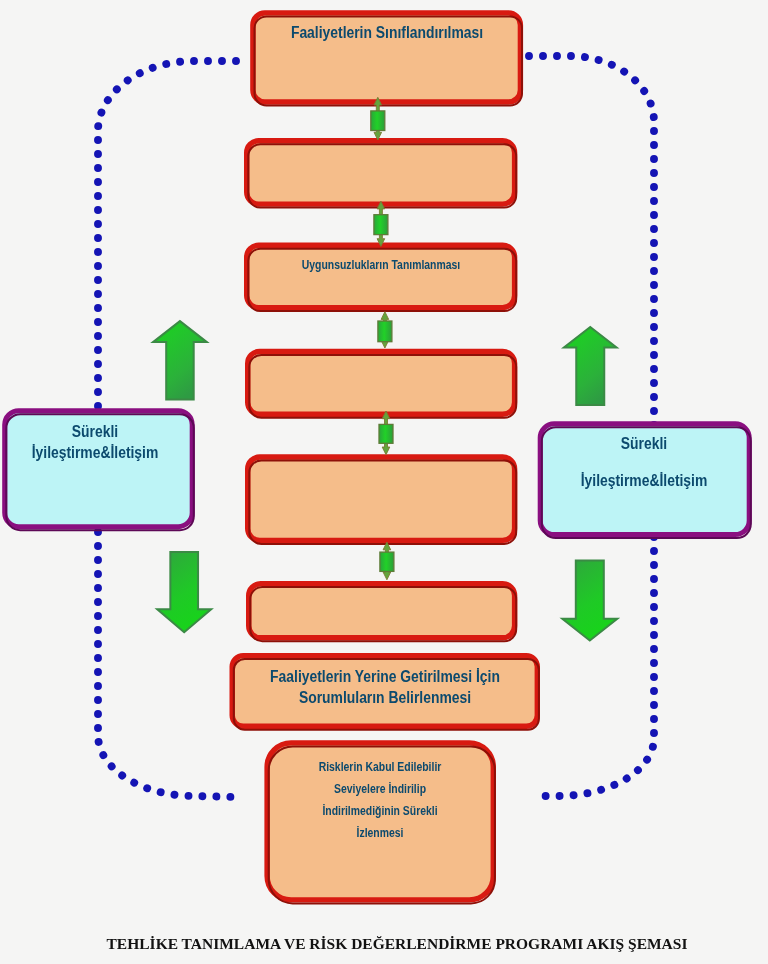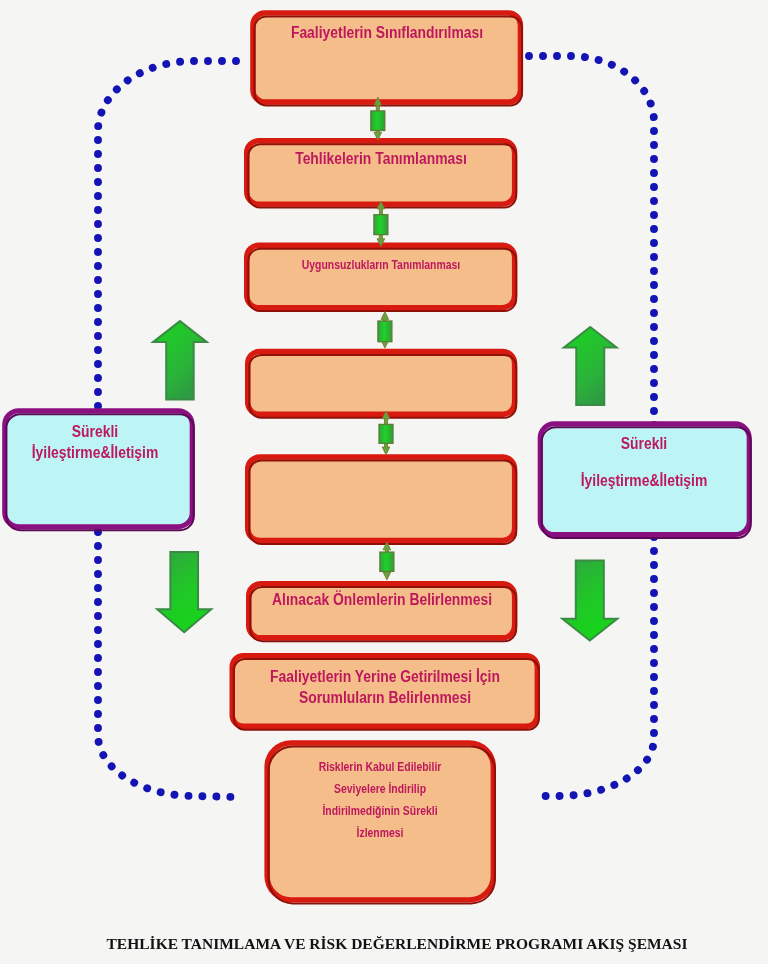--- a/index.html
+++ b/index.html
@@ -3,21 +3,21 @@
 <meta charset="utf-8">
 <title>Tehlike Tanimlama ve Risk Degerlendirme Programi Akis Semasi</title>
 <style>
   html,body{margin:0;padding:0;}
   body{width:768px;height:964px;background:#f5f5f4;overflow:hidden;
        font-family:"Liberation Sans",sans-serif;position:relative;}
   #stage{position:absolute;left:0;top:0;width:768px;height:964px;}
   svg#chart{position:absolute;left:0;top:0;width:768px;height:964px;}
   #labels{position:absolute;left:0;top:0;width:768px;height:964px;}
   .node-label{position:absolute;text-align:center;font-weight:bold;
-      color:#be185d;pointer-events:none;}
+      color:#0c4a6e;pointer-events:none;}
   .node-label span{display:block;white-space:nowrap;
       transform:scaleX(0.868);transform-origin:50% 50%;}
   #chart-title{position:absolute;left:13px;top:932.6px;width:768px;
       text-align:center;font-family:"Liberation Serif",serif;font-weight:bold;
       font-size:15.5px;line-height:22px;color:#121212;}
 </style>
 </head>
 <body>
 
 <div id="stage">
@@ -125,28 +125,22 @@
     <path d="M 590.25 327.0 L 616.6 347.5 L 604.25 347.5 L 604.25 405.0 L 576.25 405.0 L 576.25 347.5 L 563.9 347.5 Z" fill="url(#gArrUp)" stroke="#3b8a45" stroke-width="2" stroke-linejoin="miter"></path>
     <path d="M 184.2 632.2 L 157.2 609.2 L 170.35 609.2 L 170.35 552.0 L 198.05 552.0 L 198.05 609.2 L 211.2 609.2 Z" fill="url(#gArrDn)" stroke="#3b8a45" stroke-width="2" stroke-linejoin="miter"></path>
     <path d="M 589.8 640.5 L 562.3 618.8 L 575.8 618.8 L 575.8 560.5 L 603.8 560.5 L 603.8 618.8 L 617.3 618.8 Z" fill="url(#gArrDn)" stroke="#3b8a45" stroke-width="2" stroke-linejoin="miter"></path>
   </g>
 </svg>
 
 <div id="labels">
   <div class="node-label" style="left:186.65px;top:21.8px;width:400px;font-size:16px;line-height:22.3px">
     <span>Faaliyetlerin Sınıflandırılması</span>
   </div>
-  <div class="node-label" style="left:180.65px;top:147.6px;width:400px;font-size:16px;line-height:22.3px">
-    <span>Tehlikelerin Tanımlanması</span>
-  </div>
   <div class="node-label" style="left:180.65px;top:254.2px;width:400px;font-size:12px;line-height:22.3px">
     <span>Uygunsuzlukların Tanımlanması</span>
-  </div>
-  <div class="node-label" style="left:181.65px;top:589.2px;width:400px;font-size:16px;line-height:22.3px">
-    <span>Alınacak Önlemlerin Belirlenmesi</span>
   </div>
   <div class="node-label" style="left:184.75px;top:665.6px;width:400px;font-size:16px;line-height:21.4px">
     <span>Faaliyetlerin Yerine Getirilmesi İçin</span>
     <span>Sorumluların Belirlenmesi</span>
   </div>
   <div class="node-label" style="left:180.2px;top:756.4px;width:400px;font-size:12px;line-height:22.0px">
     <span>Risklerin Kabul Edilebilir</span>
     <span>Seviyelere İndirilip</span>
     <span>İndirilmediğinin Sürekli</span>
     <span>İzlenmesi</span>

